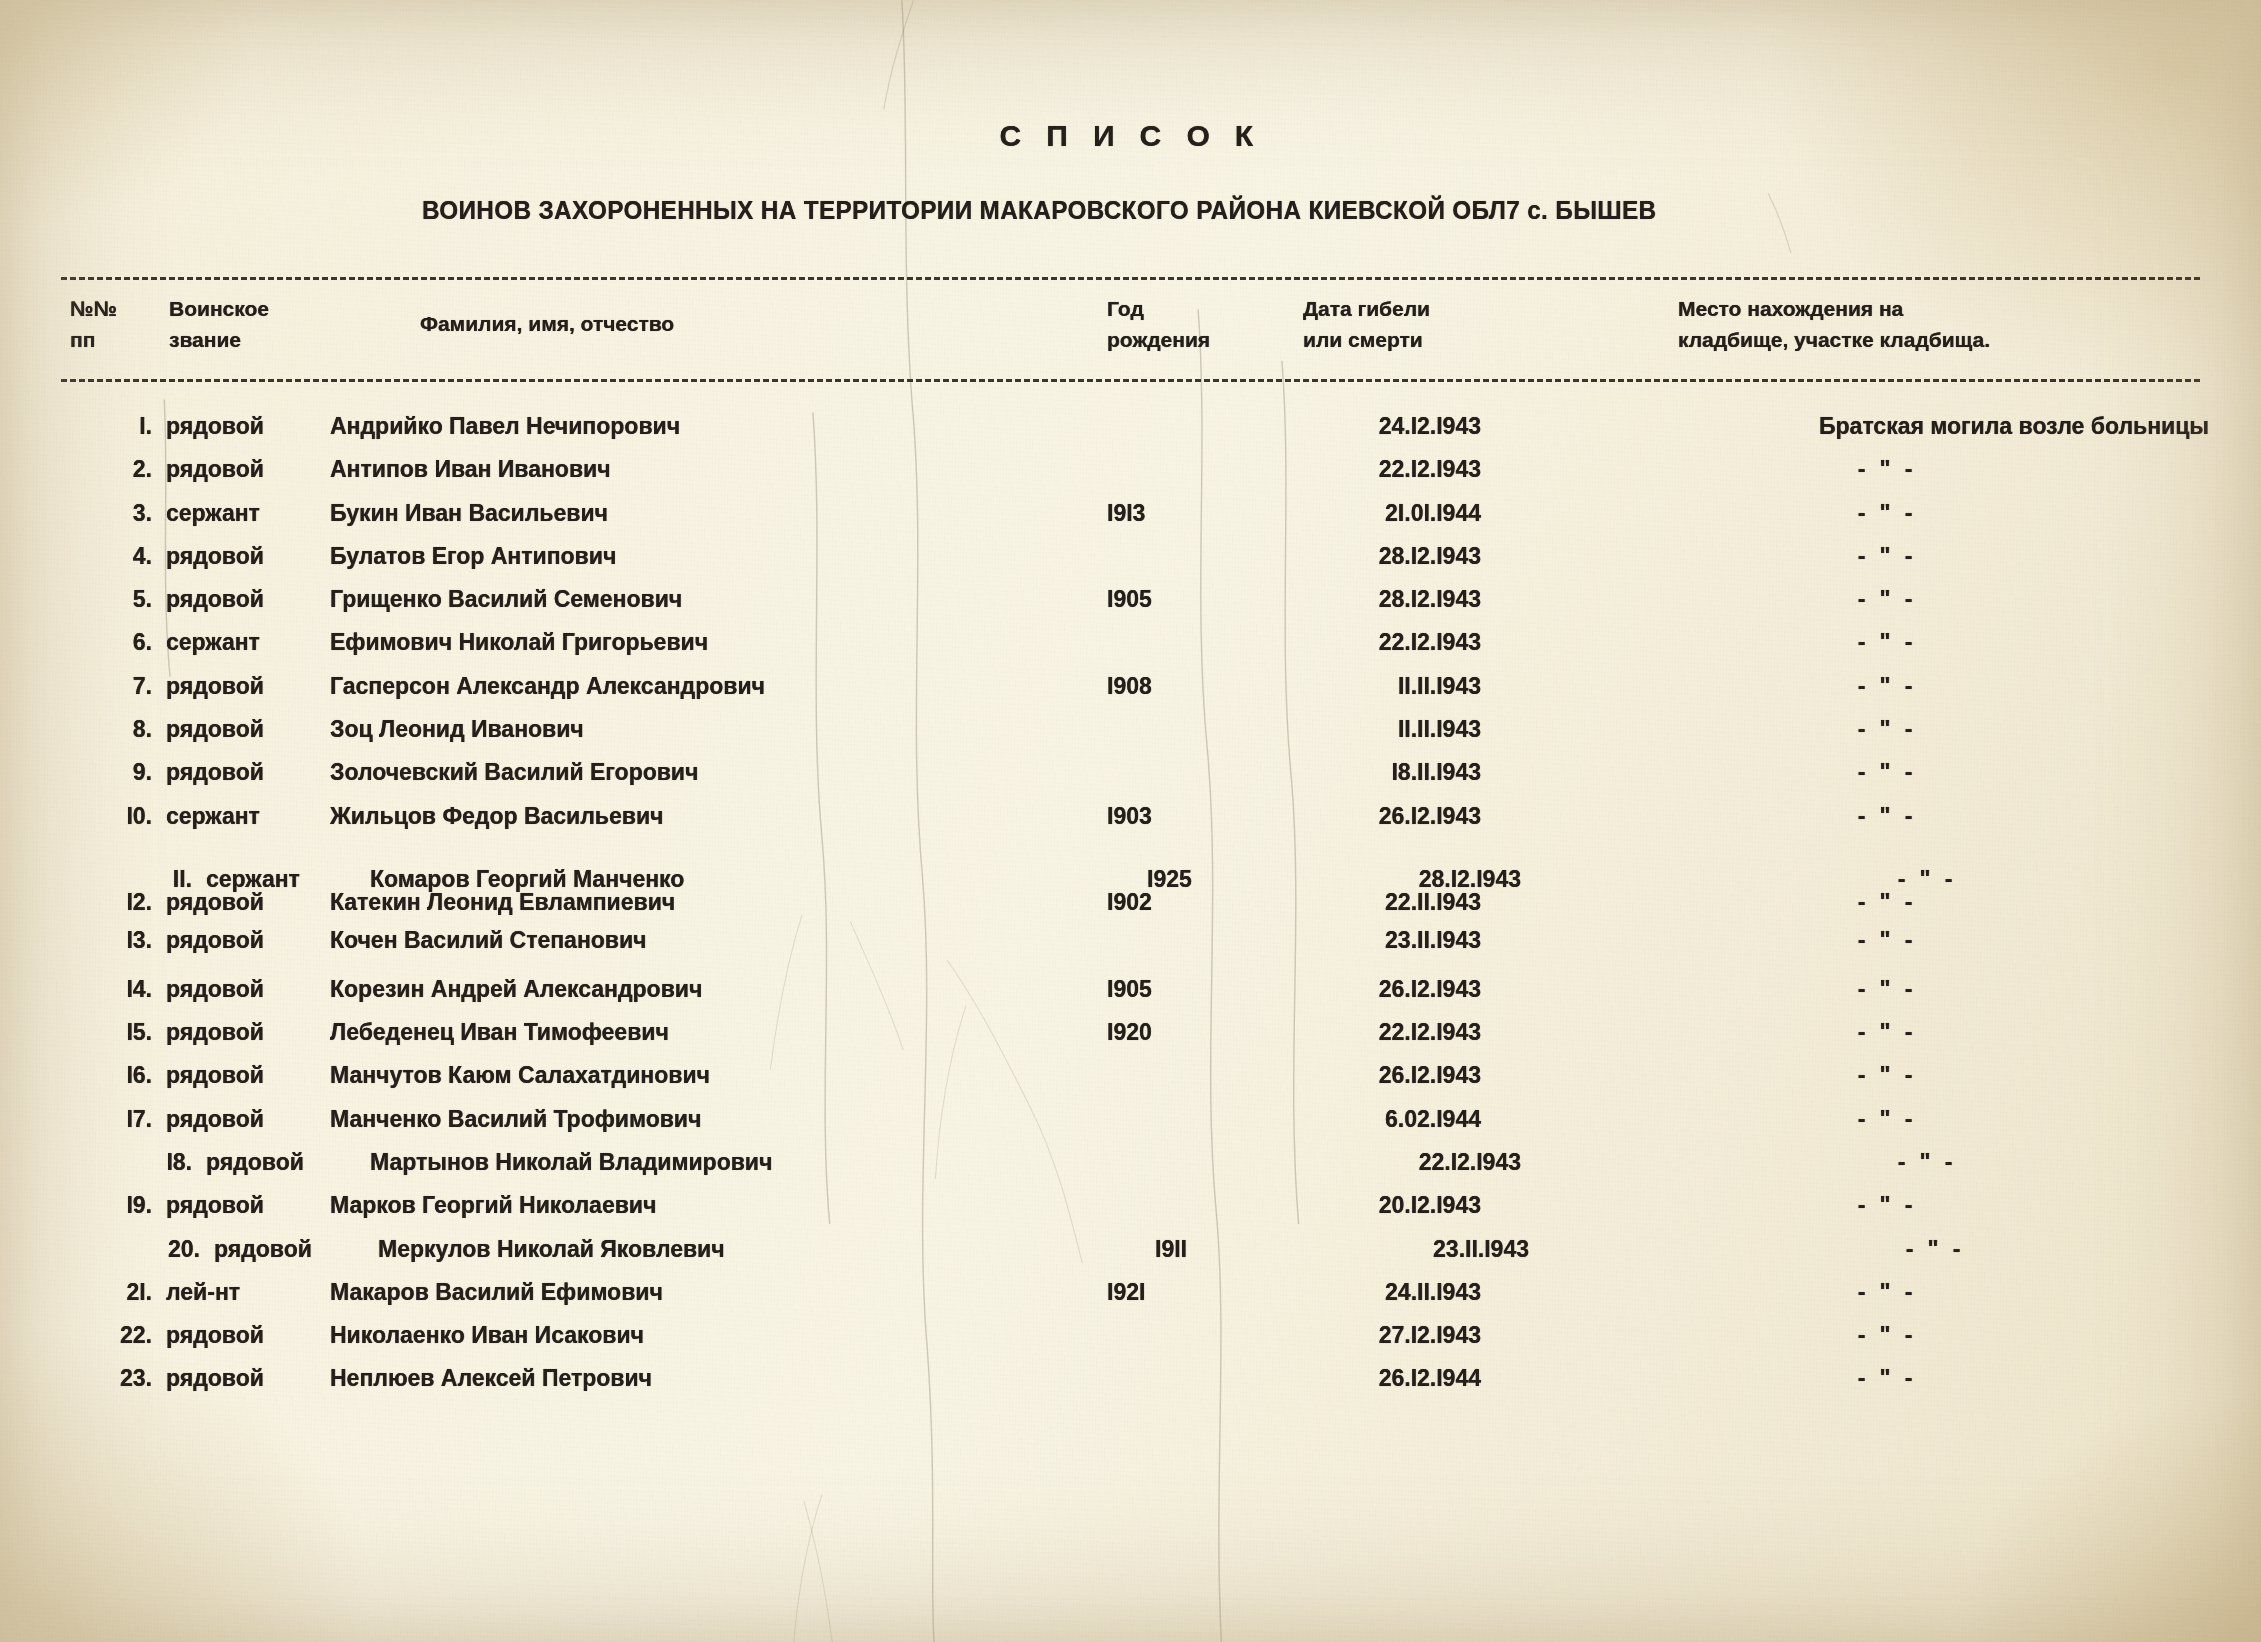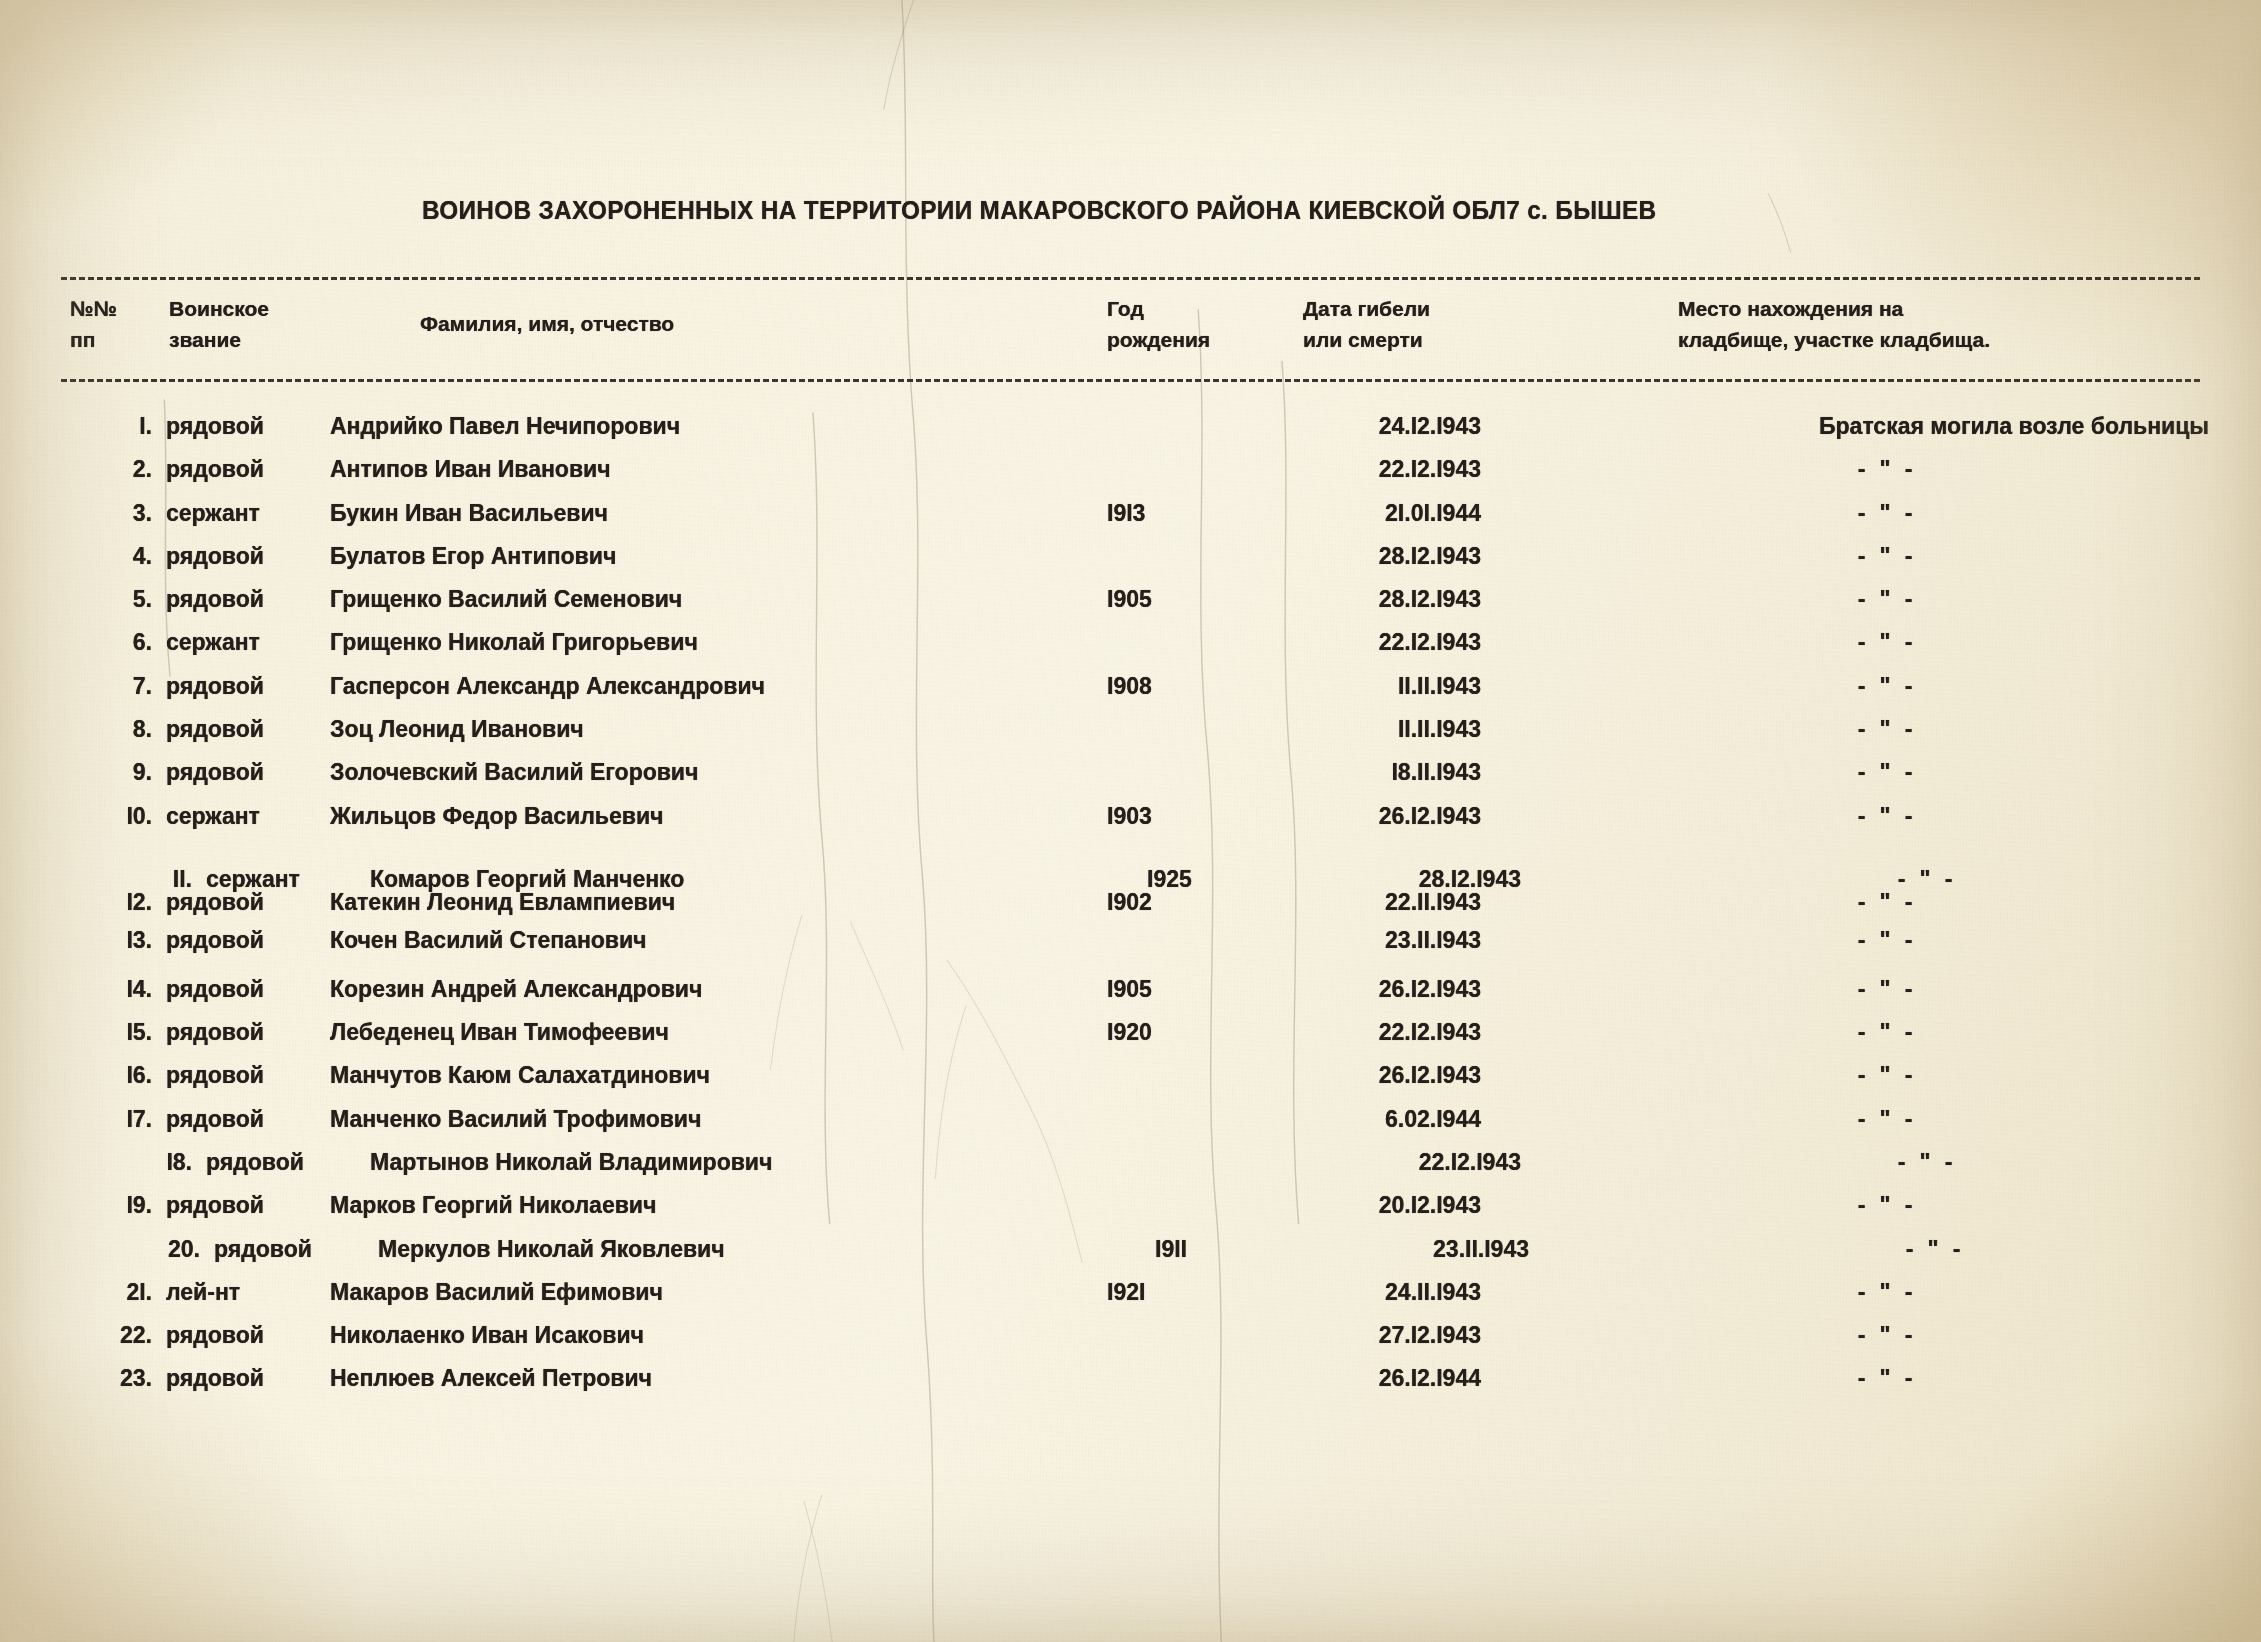--- a/index.html
+++ b/index.html
@@ -114,20 +114,21 @@
       <path d="M1245,1420 C1220,1500 1206,1580 1196,1660"></path>
       <path d="M1248,2330 C1268,2400 1282,2470 1292,2550"></path>
       <path d="M1276,2320 C1250,2400 1238,2480 1232,2550"></path>
     </g>
     <g fill="none" stroke="#6f6350" stroke-opacity="0.22" stroke-width="1.8">
       <path d="M1418,0 C1398,60 1382,110 1372,170"></path>
       <path d="M2745,300 C2760,330 2772,362 2780,392"></path>
     </g>
   </svg>
 
+  <div id="doc-title" class="ink">С П И С О К</div>
   <div id="doc-subtitle" class="ink">ВОИНОВ ЗАХОРОНЕННЫХ НА ТЕРРИТОРИИ МАКАРОВСКОГО РАЙОНА КИЕВСКОЙ ОБЛ7 с. БЫШЕВ</div>
 
   <div class="rule" id="rule-top"></div>
   <div class="rule" id="rule-mid"></div>
 
   <div id="table">
     <div class="hdr-cell ink" id="hdr-no">№№
 пп</div>
     <div class="hdr-cell ink" id="hdr-rank">Воинское
 звание</div>
@@ -175,21 +176,21 @@
           <div class="c ink c-no">5.</div>
           <div class="c ink c-rank">рядовой</div>
           <div class="c ink c-name">Грищенко Василий Семенович</div>
           <div class="c ink c-year">I905</div>
           <div class="c ink c-date">28.I2.I943</div>
           <div class="c ink c-place ditto">- " -</div>
         </div>
         <div class="row" style="top: 627px;">
           <div class="c ink c-no">6.</div>
           <div class="c ink c-rank">сержант</div>
-          <div class="c ink c-name">Грищенко Николай Григорьевич</div>
+          <div class="c ink c-name">Ефимович Николай Григорьевич</div>
           <div class="c ink c-year"></div>
           <div class="c ink c-date">22.I2.I943</div>
           <div class="c ink c-place ditto">- " -</div>
         </div>
         <div class="row" style="top: 671px;">
           <div class="c ink c-no">7.</div>
           <div class="c ink c-rank">рядовой</div>
           <div class="c ink c-name">Гасперсон Александр Александрович</div>
           <div class="c ink c-year">I908</div>
           <div class="c ink c-date">II.II.I943</div>

